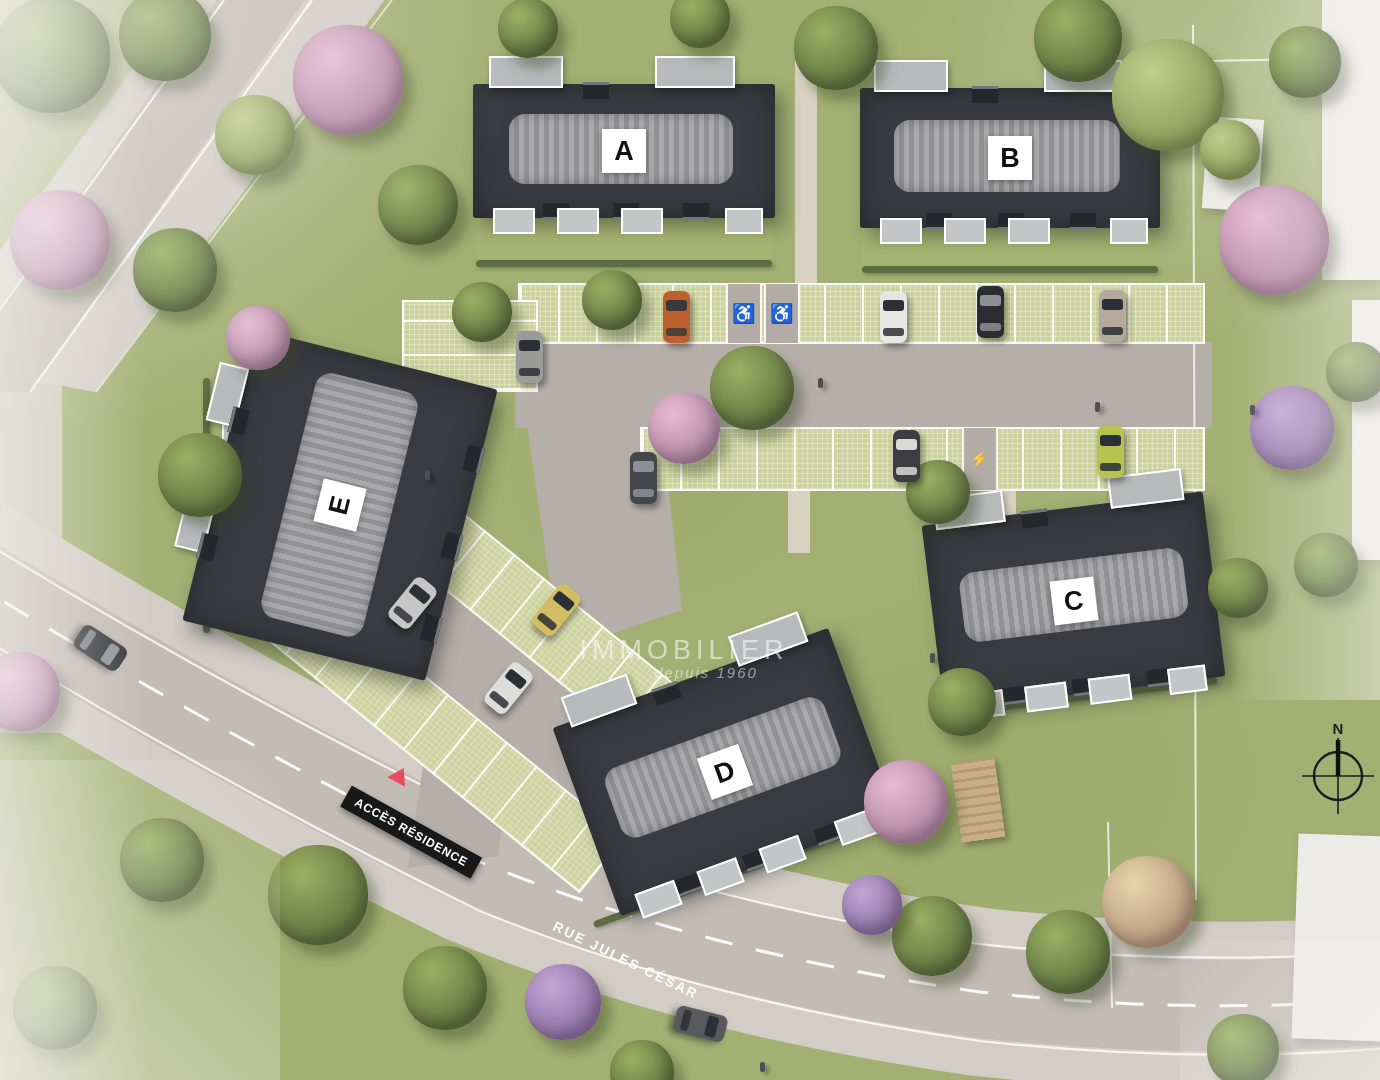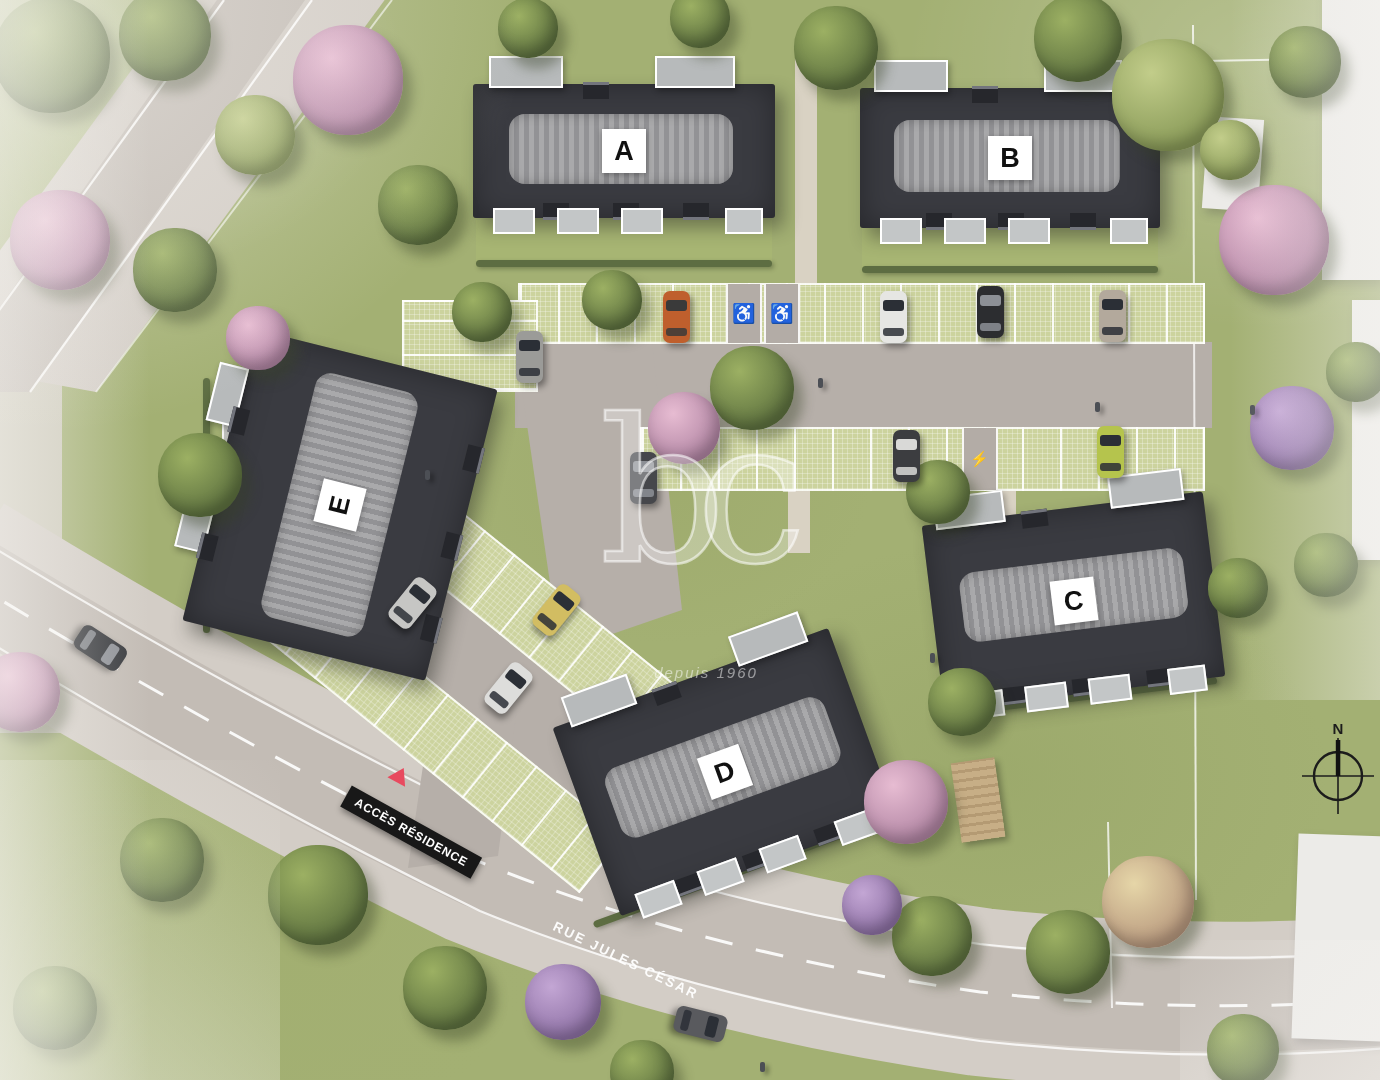--- a/index.html
+++ b/index.html
@@ -343,17 +343,17 @@
 
   <svg id="compass" width="80" height="100">
     <text x="40" y="16" text-anchor="middle" font-family="Liberation Sans, sans-serif" font-size="15" font-weight="600" fill="#1c1c1c">N</text>
     <line x1="40" y1="20" x2="40" y2="96" stroke="#1c1c1c" stroke-width="1.6"></line>
     <line x1="4" y1="58" x2="76" y2="58" stroke="#1c1c1c" stroke-width="1.6"></line>
     <circle cx="40" cy="58" r="24" fill="none" stroke="#1c1c1c" stroke-width="2.4"></circle>
     <rect x="37.8" y="22" width="4.5" height="36" fill="#111"></rect>
   </svg>
 
   <div id="watermark">
-    <div class="wm-bc">bc</div>
+    <div class="wm-brand">IMMOBILIER</div>
     <div class="wm-tag">depuis 1960</div>
   </div>
 
 </div>
 
 </body></html>

